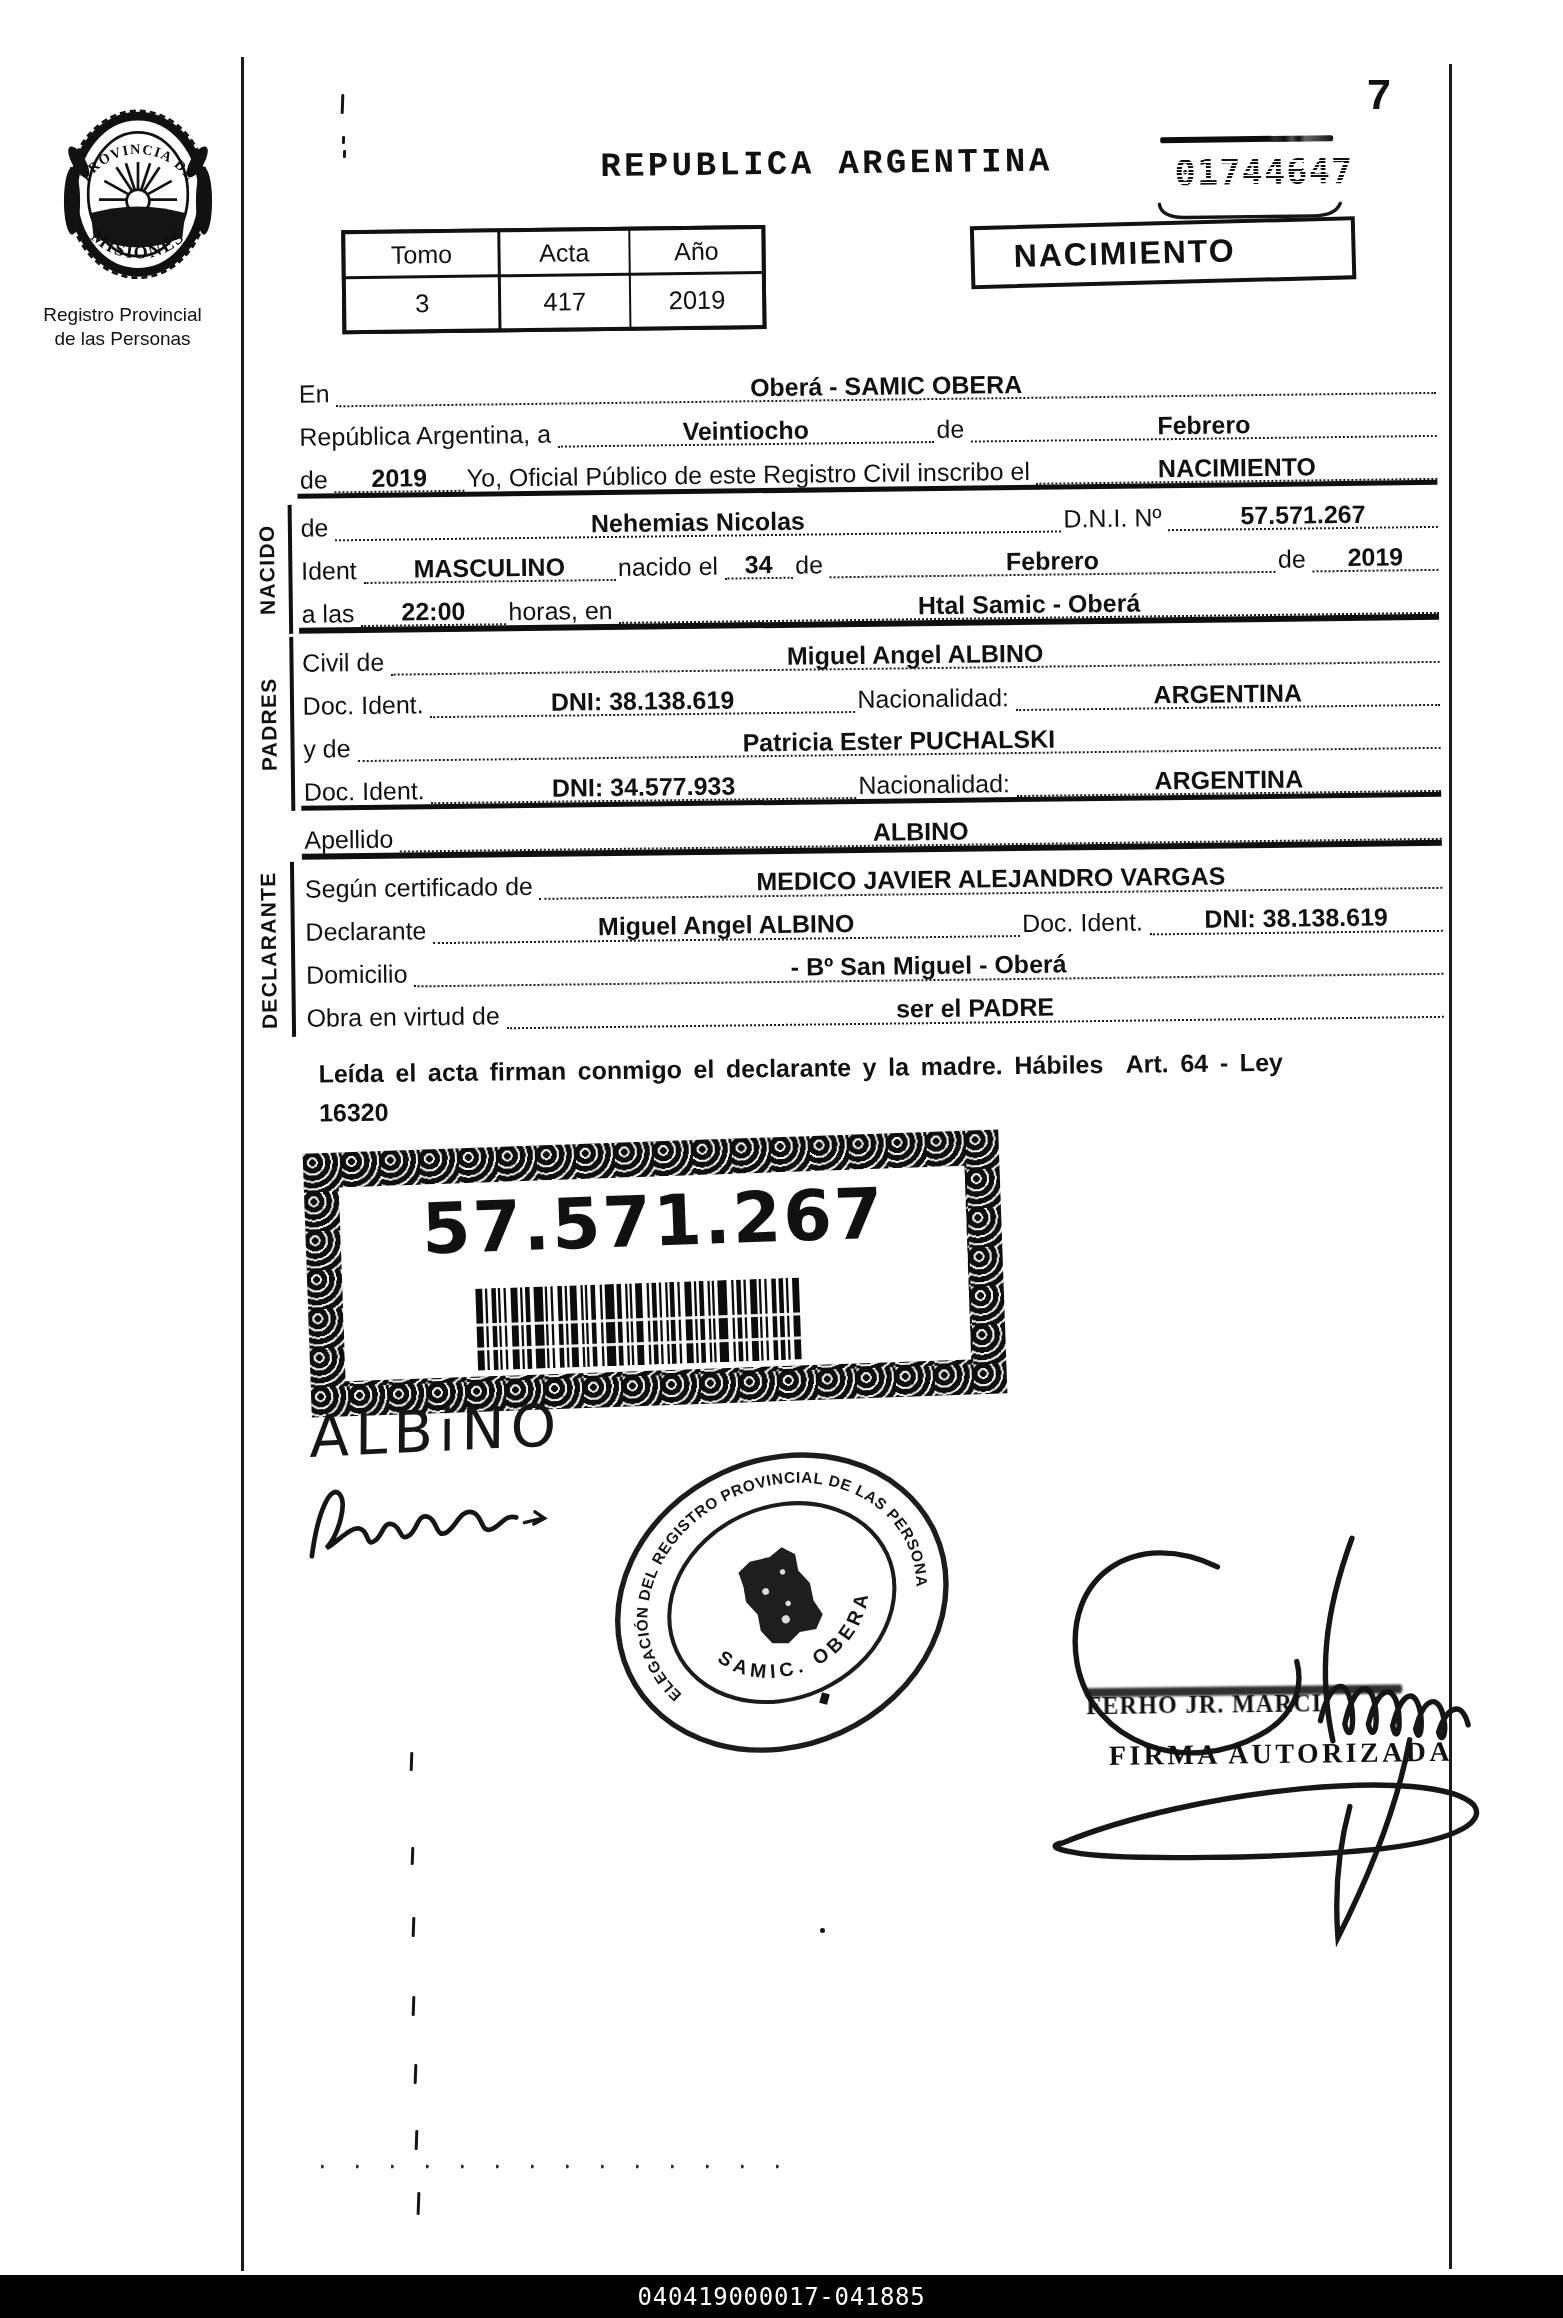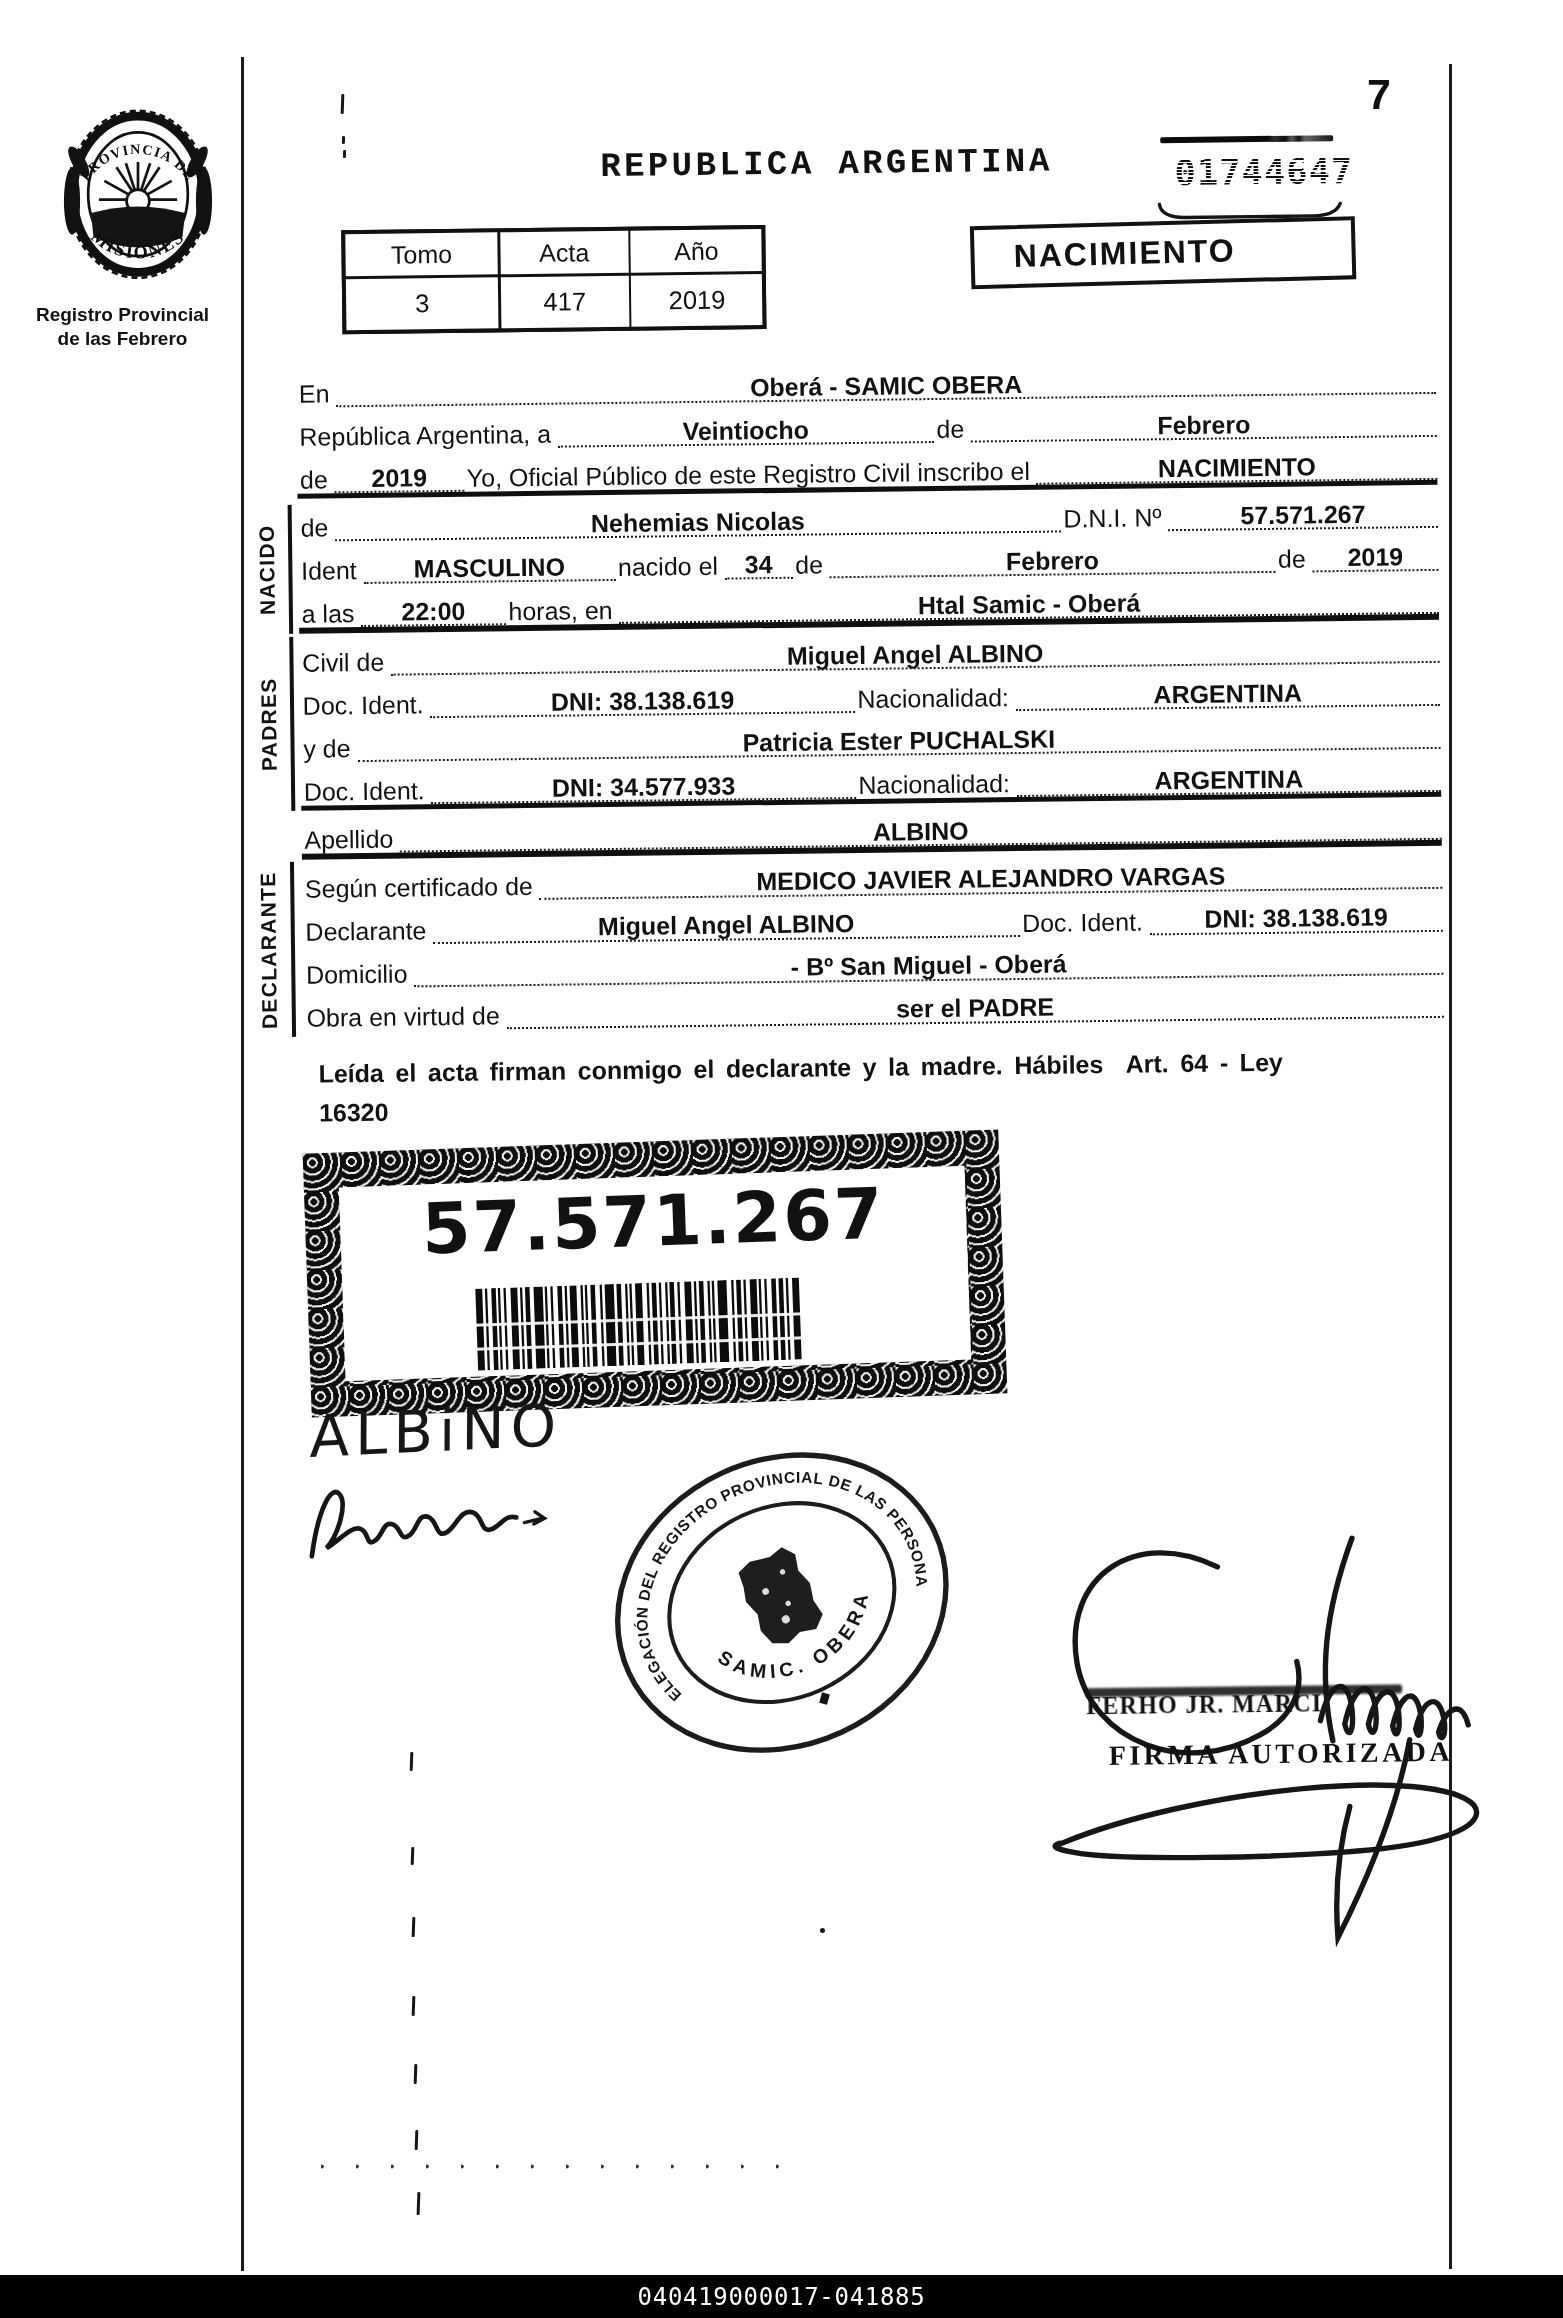--- a/index.html
+++ b/index.html
@@ -79,21 +79,21 @@
   .tick{position:absolute;width:2.7px;background:#151515;transform:rotate(2deg);border-radius:1.3px;}
   .dotmark{position:absolute;background:#151515;border-radius:50%;}
   #specks{position:absolute;left:317px;top:2161px;width:485px;height:10.8px;opacity:.8;
      background-image:radial-gradient(circle 2.7px at 5.4px 5.4px,#000 60%,transparent 62%);
      background-size:35px 10.8px;background-repeat:repeat-x;}
 
   #tilt{position:absolute;left:0;top:0;width:1563px;height:2319px;
      transform:rotate(-0.7deg);transform-origin:775px 944px;}
 
   #org-name{position:absolute;left:28px;top:303px;width:189px;text-align:center;
-     font-size:19px;font-weight:bold;line-height:1.25;}
+     font-size:19px;font-weight:normal;line-height:1.25;}
 </style>
 </head>
 <body>
 
 <div id="page">
 
   <div class="vborder" style="left:241px;top:57px;height:2214px;"></div>
   <div class="vborder" style="left:1449px;top:64px;height:2205px;"></div>
 
   <svg class="abs" style="left:37px;top:100px;" width="202" height="202" viewBox="0 0 300 300">
@@ -123,21 +123,21 @@
     <path d="M80,168 Q150,148 220,168 L216,204 Q150,234 84,204 Z" fill="#141414"></path>
     <text font-family="Liberation Serif,serif" font-size="21" font-weight="bold" fill="#0d0d0d" letter-spacing="2">
       <textPath href="#sealTop" startOffset="50%" text-anchor="middle">PROVINCIA DE</textPath>
     </text>
     <text font-family="Liberation Serif,serif" font-size="27" font-weight="bold" fill="#0d0d0d" letter-spacing="3">
       <textPath href="#sealBottom" startOffset="50%" text-anchor="middle">MISIONES</textPath>
     </text>
   </svg>
   <div id="org-name">
     <div>Registro Provincial</div>
-    <div>de las Febrero</div>
+    <div>de las Personas</div>
   </div>
 
   <div id="page-number">7</div>
 
   <div id="tilt">
 
     <div id="doc-title">REPUBLICA ARGENTINA</div>
 
     <div id="serial-smear"></div>
     <div id="serial">01744647</div>

